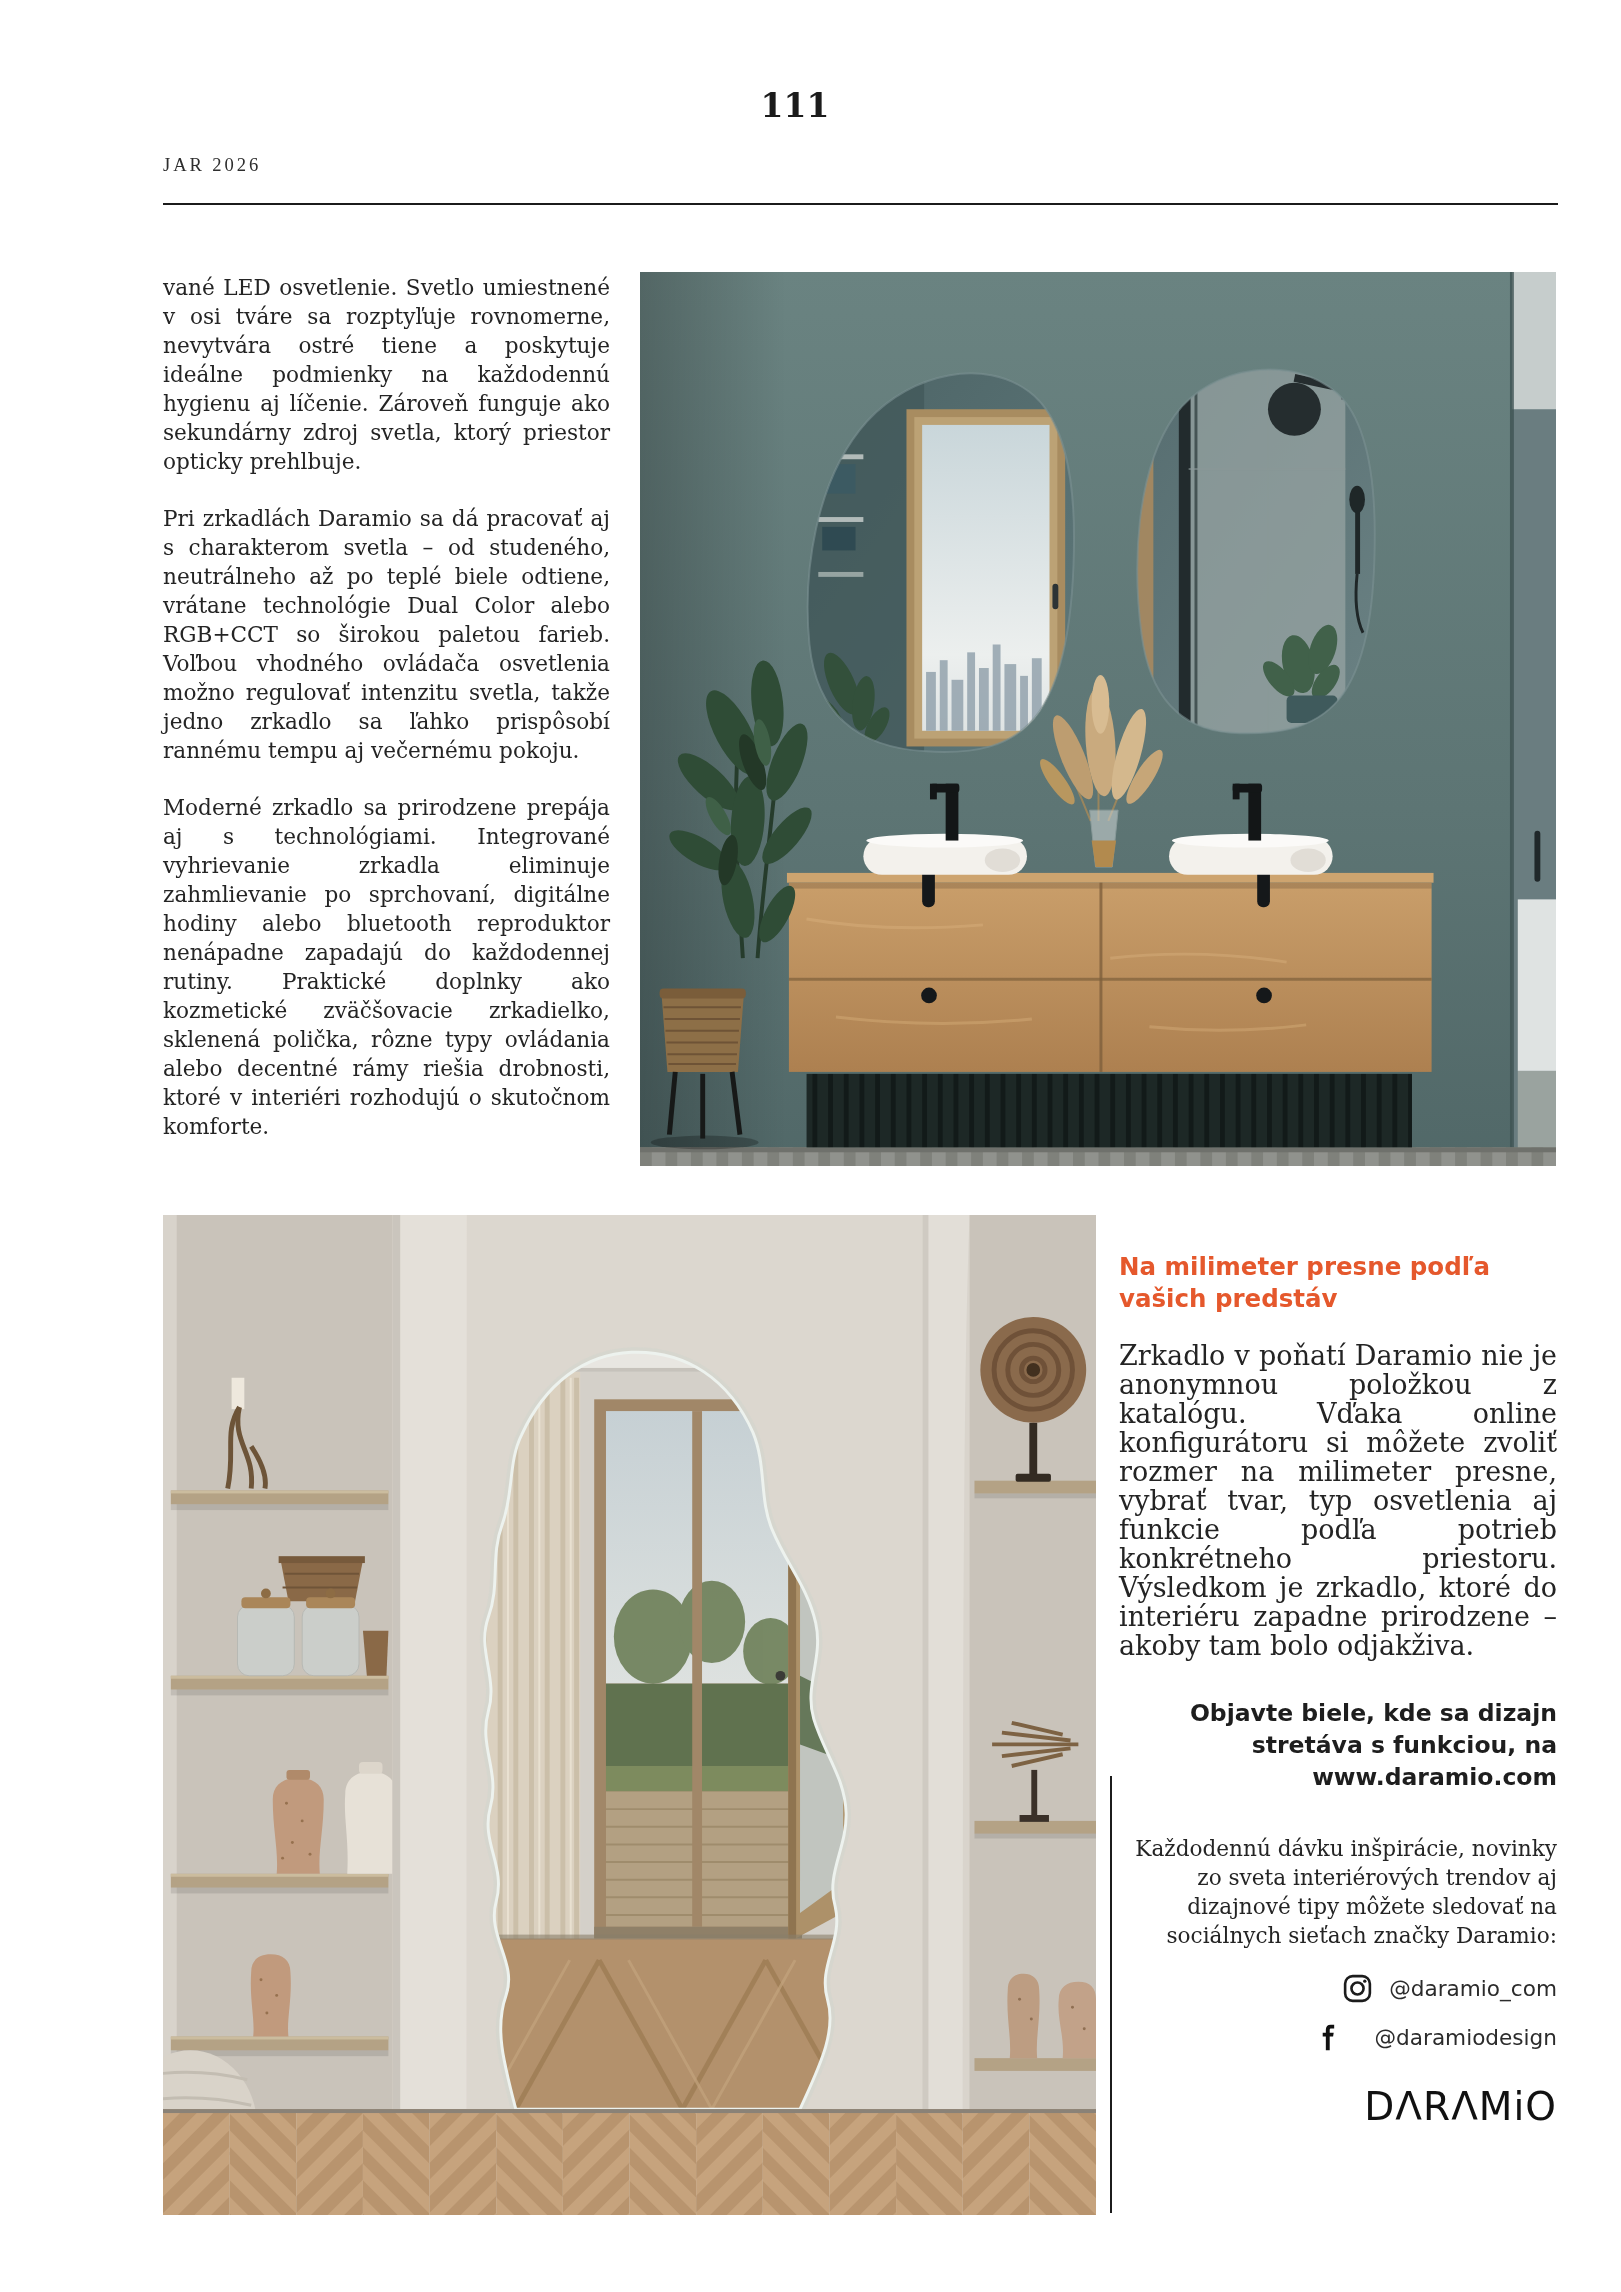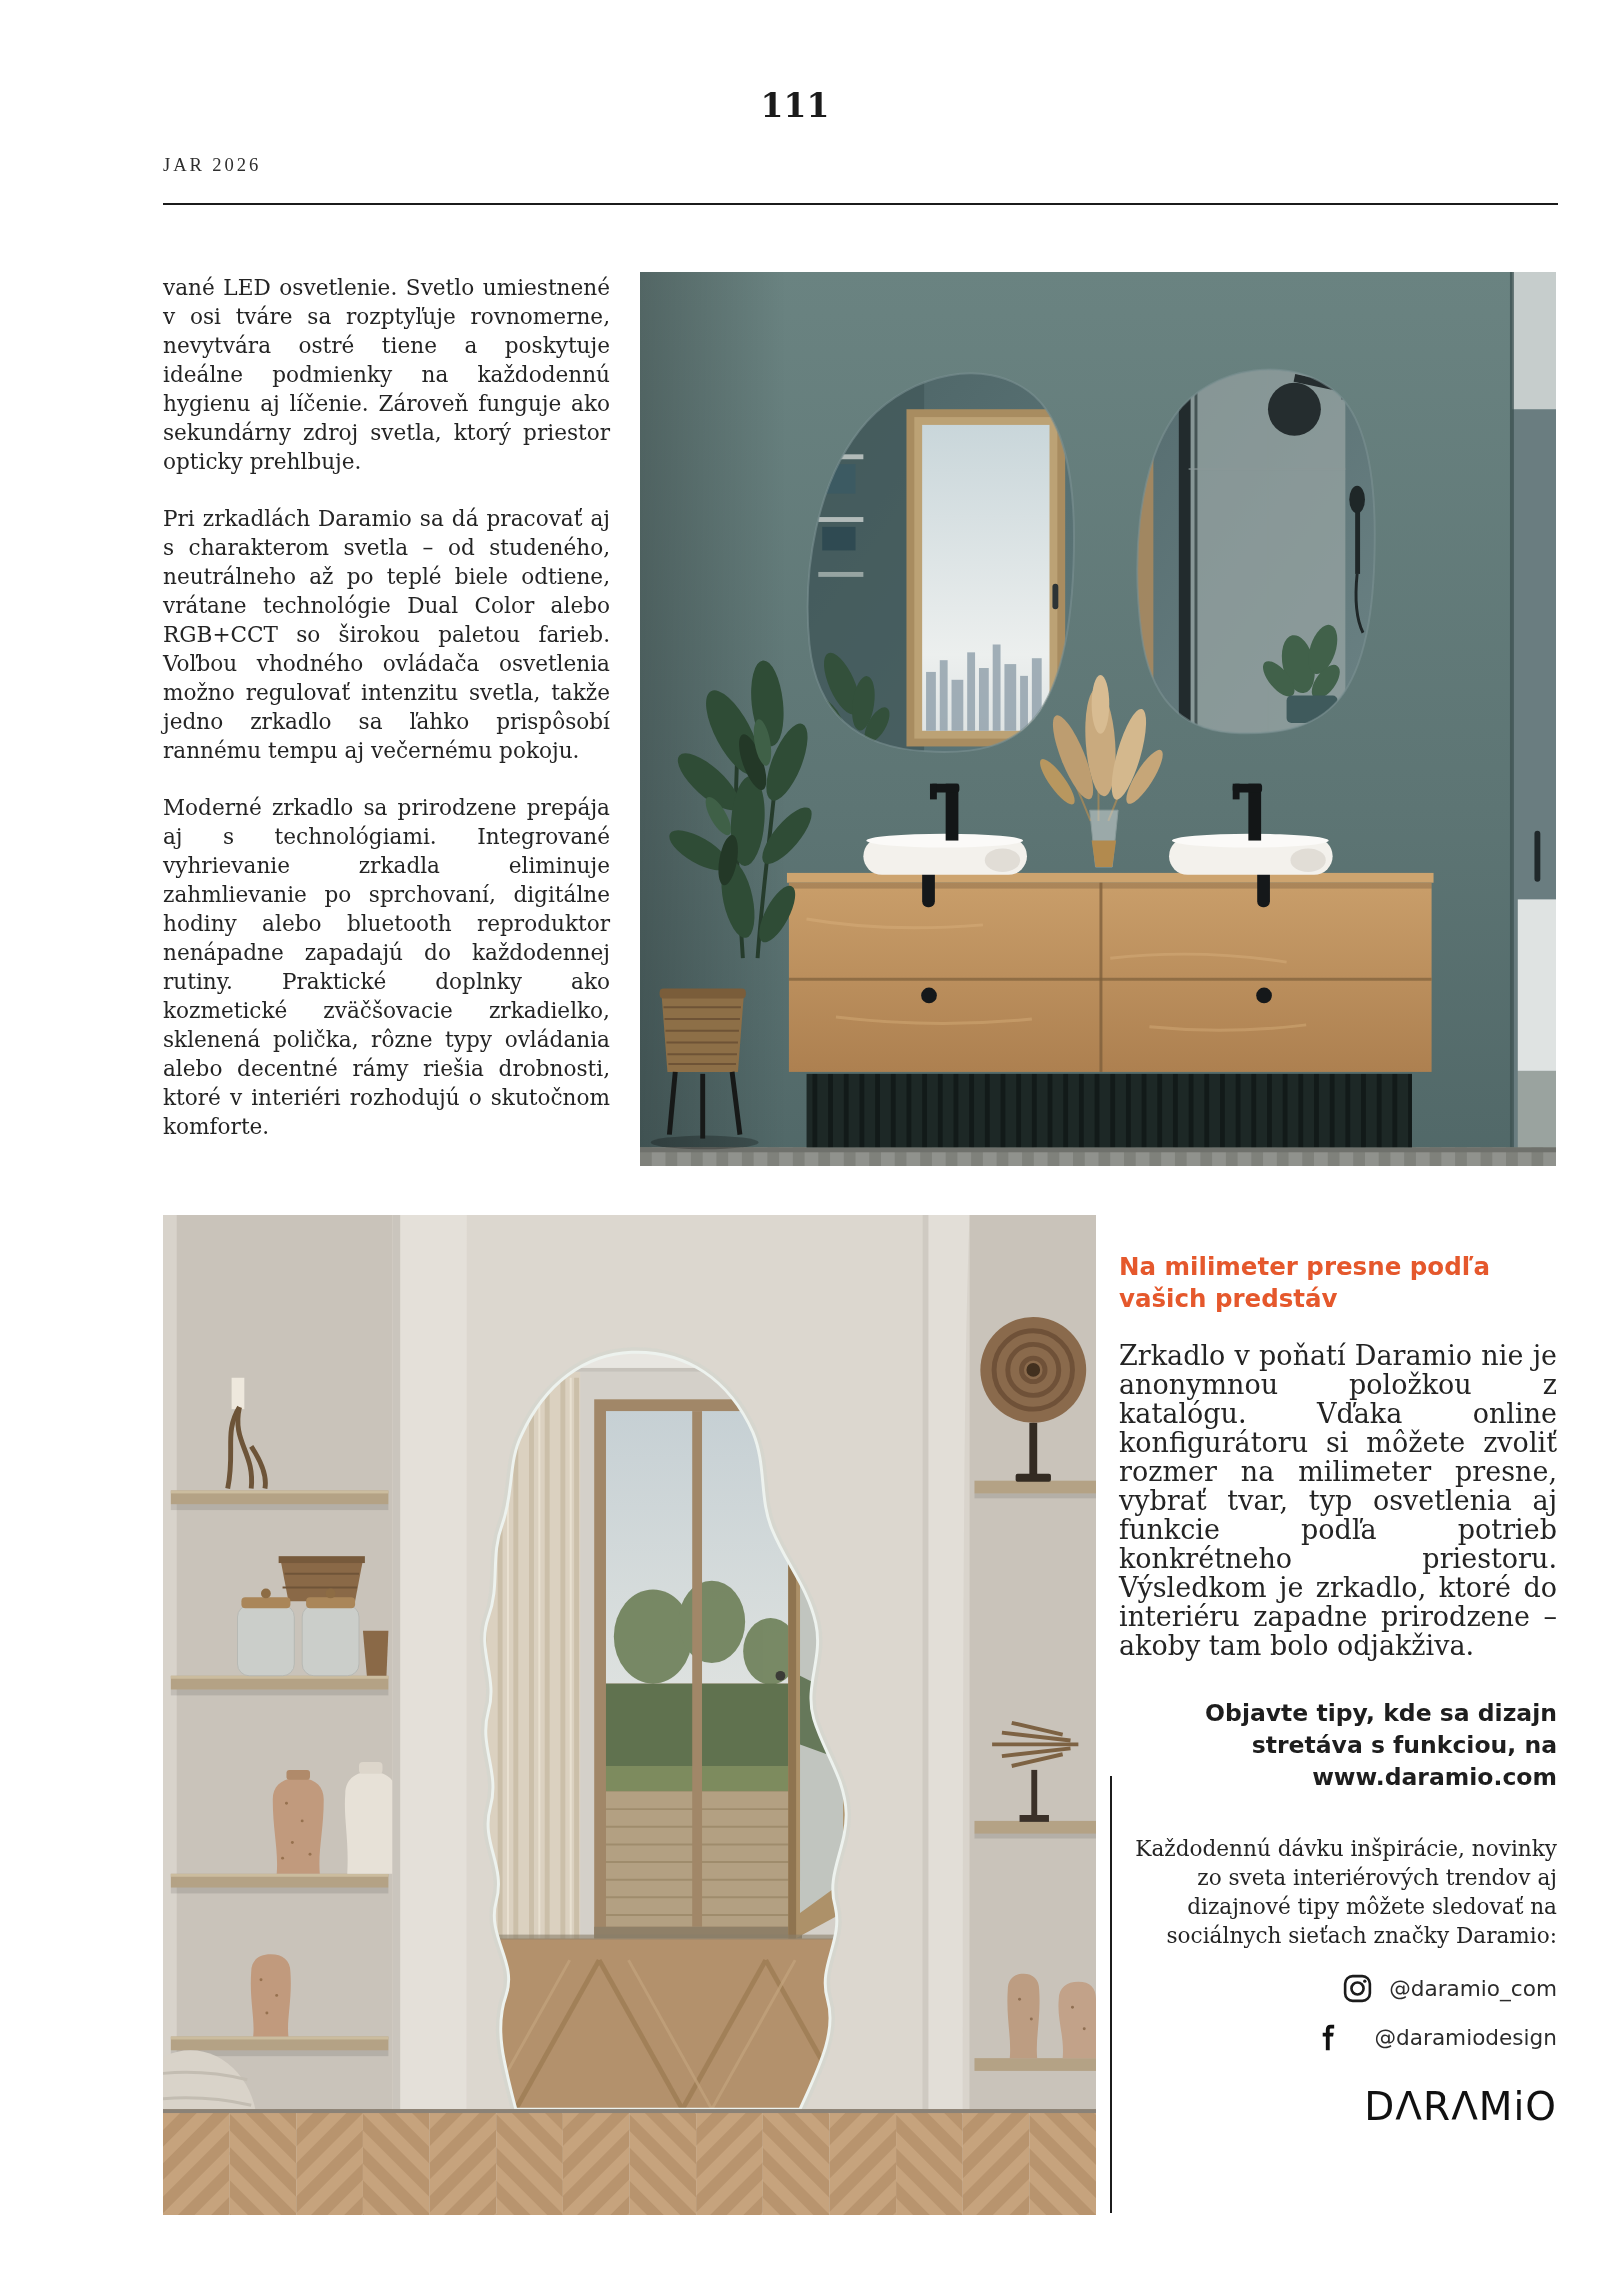--- a/index.html
+++ b/index.html
@@ -519,21 +519,21 @@
     </svg>
   </figure>
 
   <div class="vertical-rule"></div>
 
   <div class="right-col">
     <h2 class="orange-heading">Na milimeter presne podľa vašich predstáv</h2>
     <p class="body">Zrkadlo v poňatí Daramio nie je anonymnou položkou z katalógu. Vďaka online konfigurátoru si môžete zvoliť rozmer na milimeter presne, vybrať tvar, typ osvetlenia aj funkcie podľa potrieb konkrétneho priestoru. Výsledkom je zrkadlo, ktoré do interiéru zapadne prirodzene – akoby tam bolo odjakživa.</p>
 
     <div class="cta">
-      <span>Objavte tipy, kde sa dizajn</span>
+      <span>Objavte biele, kde sa dizajn</span>
       <span>stretáva s funkciou, na</span>
       <span>www.daramio.com</span>
     </div>
 
     <p class="social-intro">Každodennú dávku inšpirácie, novinky zo sveta interiérových trendov aj dizajnové tipy môžete sledovať na sociálnych sieťach značky Daramio:</p>
 
     <div class="social-row">
       <span class="social-icon">
         <svg viewBox="0 0 24 24" width="33" height="33" fill="none" stroke="#1c1c1c" stroke-width="1.9">
           <rect x="3" y="3" width="18" height="18" rx="5.5"></rect>

